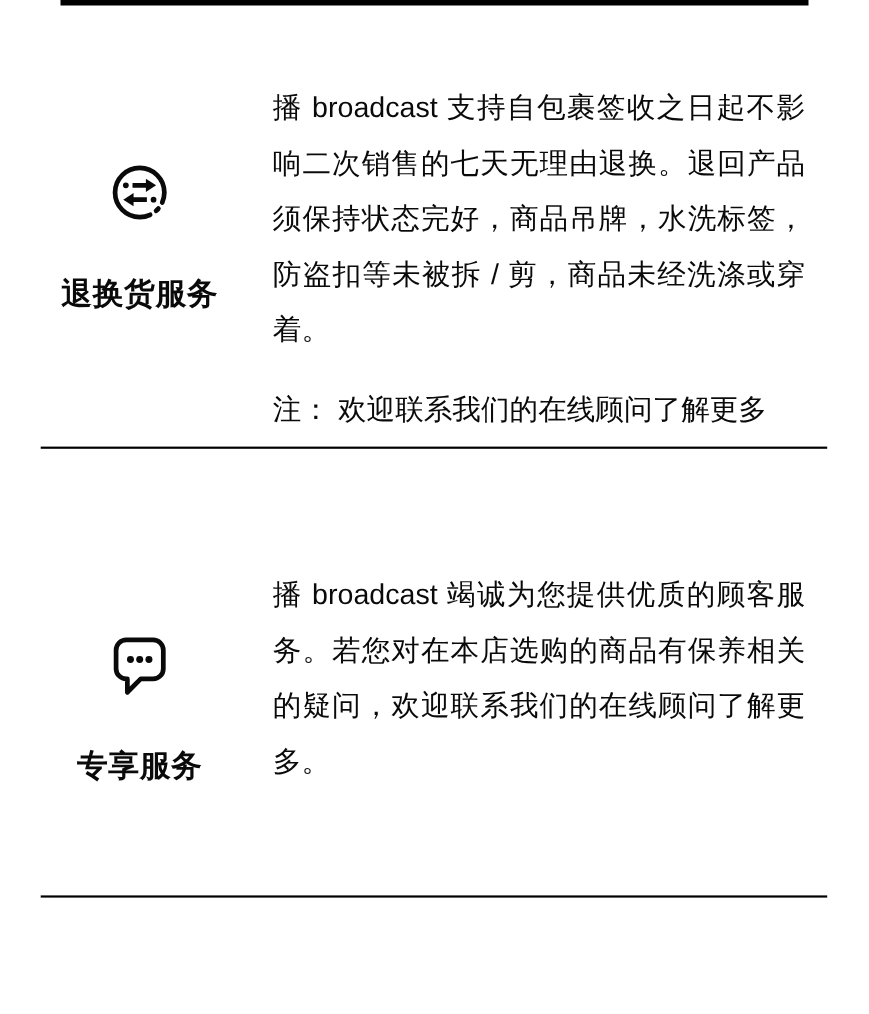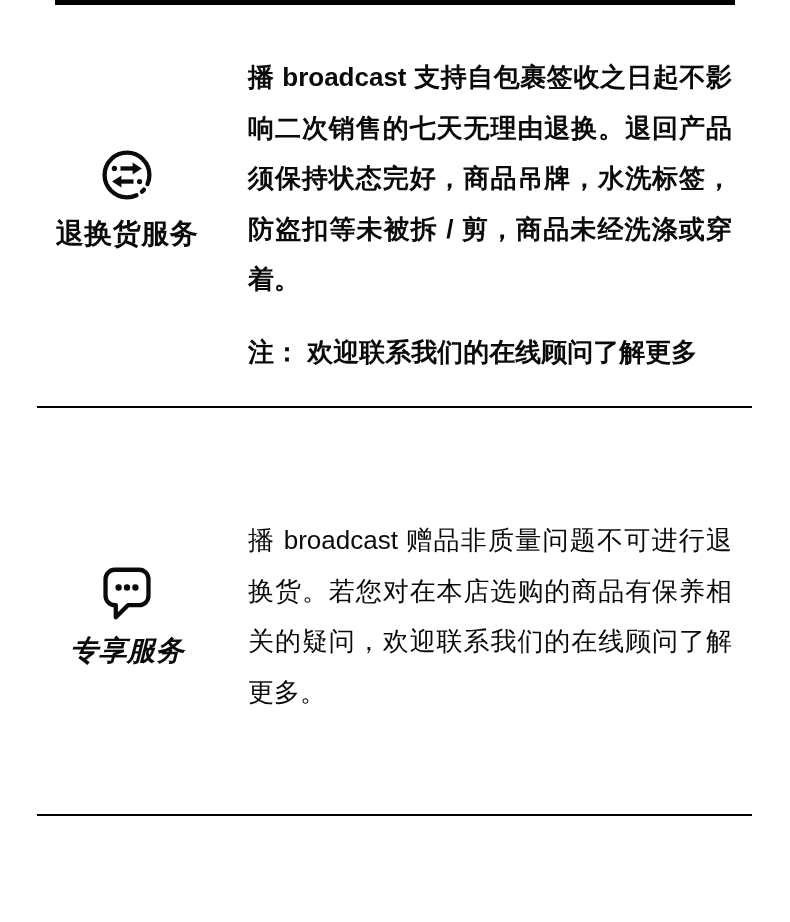--- a/index.html
+++ b/index.html
@@ -15,35 +15,35 @@
     position: absolute; left: 55px; top: 0; width: 680px; height: 5px;
     background: #000000;
   }
   .left-col {
     position: absolute; left: 40px; width: 174px; text-align: center;
   }
   .left-col .icon-wrap { display: inline-block; width: 56px; height: 62px; }
   .left-col .icon-wrap svg { display: block; }
   .section-label {
     font-size: 28px; font-weight: 700; color: #0a0a0a;
-    letter-spacing: 0.5px; white-space: nowrap; margin-top: 2px;
+    letter-spacing: 0.5px; white-space: nowrap; margin-top: 34px;
   }
   .text-col {
     position: absolute; left: 248px; width: 484px;
     font-size: 26px; line-height: 50.5px; color: #0a0a0a;
     text-align: justify;
   }
   .text-col .note { margin-top: 22px; text-align: left; }
   .divider {
     position: absolute; left: 37px; width: 715px; height: 2px;
     background: #000000;
   }
   #col-1 { top: 147px; }
-  #text-1 { top: 52px; font-weight: bold; }
-  #col-2 { top: 564px; font-style: italic; }
+  #text-1 { top: 72px; }
+  #col-2 { top: 576px; }
   #text-2 { top: 515px; }
   #divider-1 { top: 406px; }
   #divider-2 { top: 814px; }
 </style>
 </head>
 <body>
 
 <div class="top-bar"></div>
 
 <section>
@@ -75,17 +75,17 @@
       <svg width="56" height="60" viewBox="0 0 60 64" aria-hidden="true">
         <path d="M17 6 H43 A10 10 0 0 1 53 16 V34 A10 10 0 0 1 43 44 H31 L18 57 L18 44 H17 A10 10 0 0 1 7 34 V16 A10 10 0 0 1 17 6 Z" fill="#ffffff" stroke="#0a0a0a" stroke-width="4.6" stroke-linejoin="round"></path>
         <circle cx="21" cy="25" r="3.4" fill="#0a0a0a"></circle>
         <circle cx="30" cy="25" r="3.4" fill="#0a0a0a"></circle>
         <circle cx="39" cy="25" r="3.4" fill="#0a0a0a"></circle>
       </svg>
     </span>
     <div class="section-label">专享服务</div>
   </div>
   <div class="text-col" id="text-2">
-    <p class="para">播 broadcast 赠品非质量问题不可进行退换货。若您对在本店选购的商品有保养相关的疑问，欢迎联系我们的在线顾问了解更多。</p>
+    <p class="para">播 broadcast 竭诚为您提供优质的顾客服务。若您对在本店选购的商品有保养相关的疑问，欢迎联系我们的在线顾问了解更多。</p>
   </div>
 </section>
 
 <div class="divider" id="divider-2"></div>
 
 </body></html>

